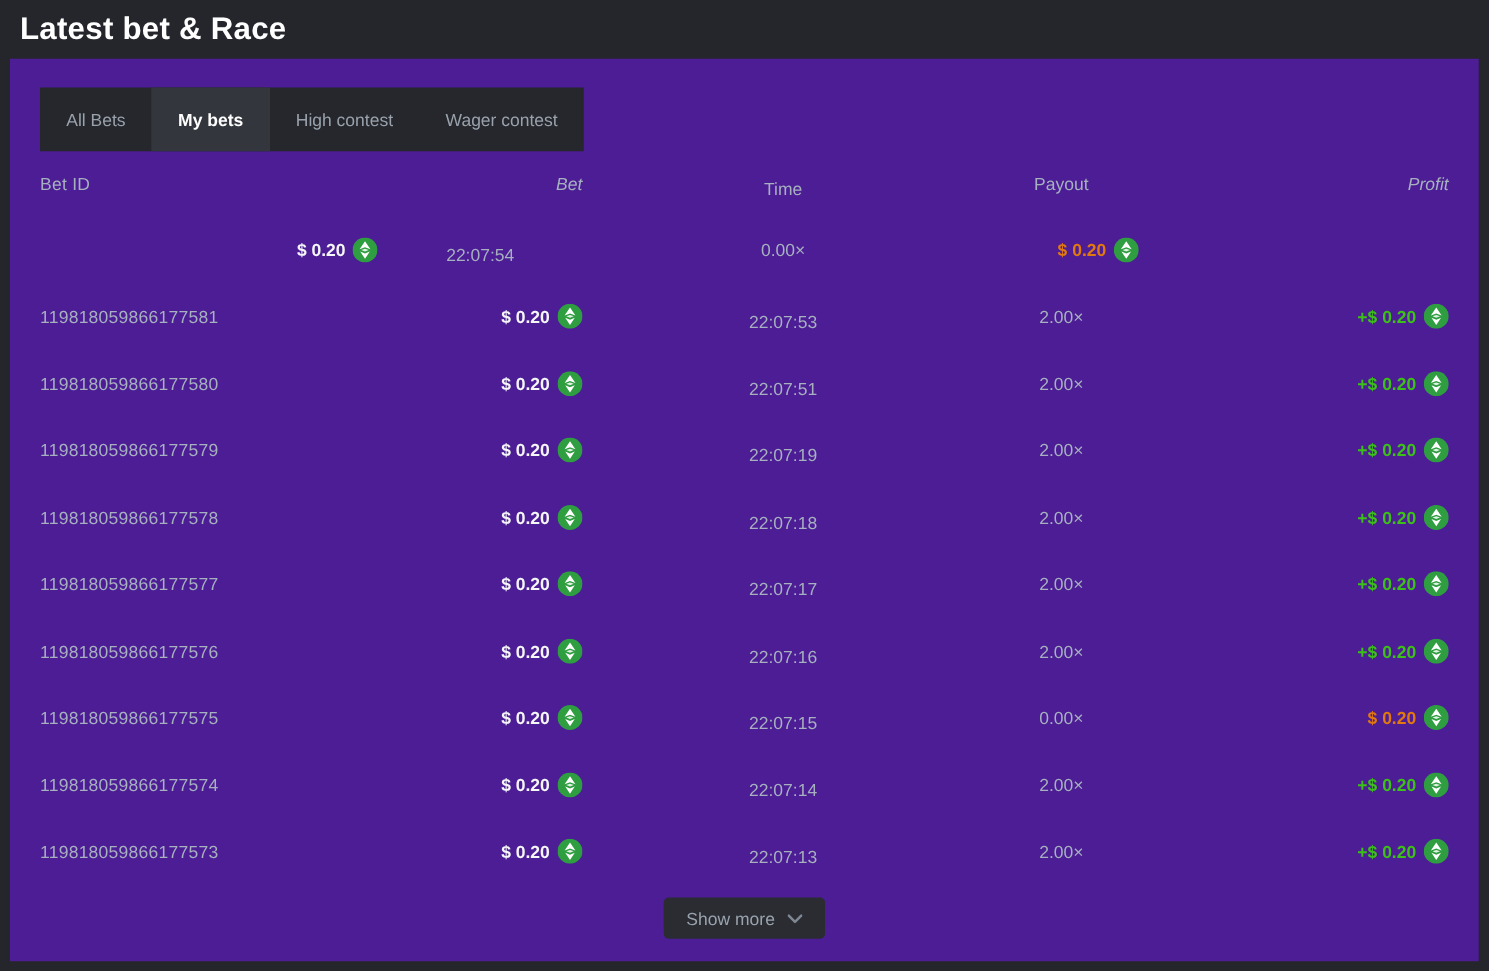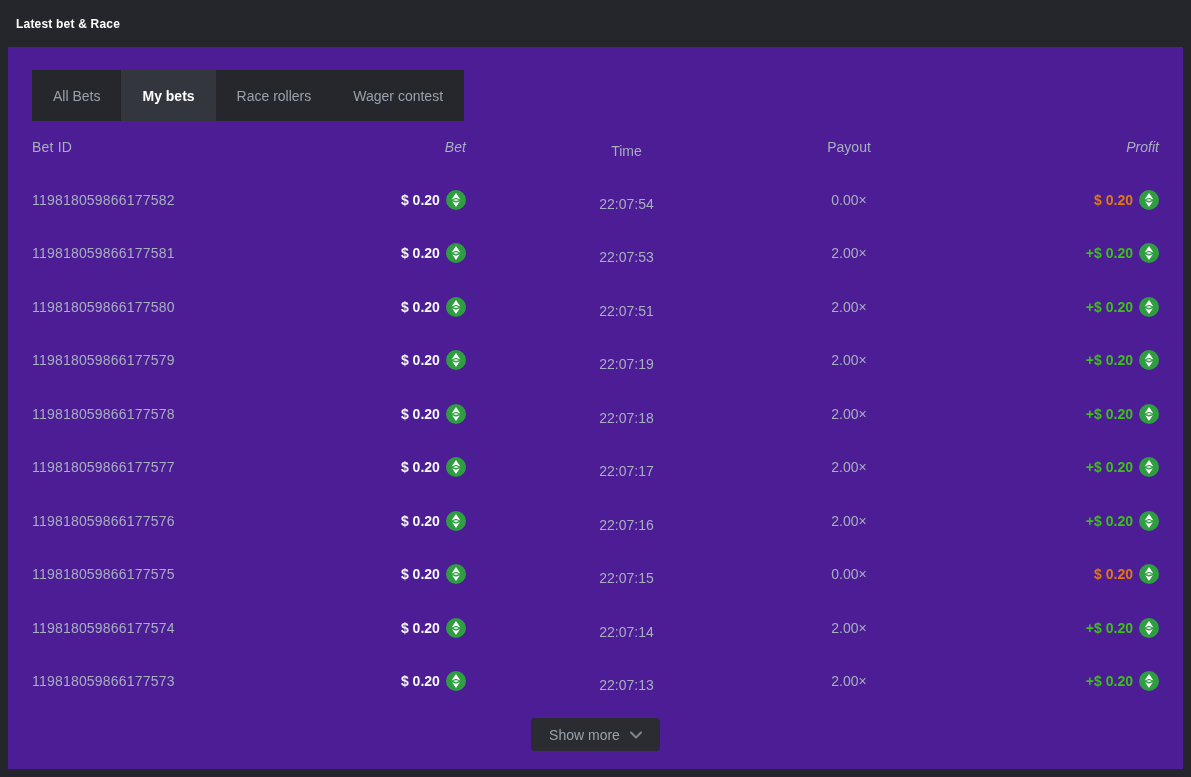--- a/index.html
+++ b/index.html
@@ -9,21 +9,21 @@
     font-family: "Liberation Sans", sans-serif;
     overflow: hidden;
   }
   .titlebar {
     height: 47px;
     display: flex; align-items: center;
     padding: 0 16px;
   }
   .titlebar h1 {
     color: #ffffff;
-    font-size: 12px;
+    font-size: 25px;
     font-weight: 700;
     letter-spacing: 0.2px;
   }
   .panel {
     margin: 0 8px;
     height: 722px;
     background: #4c1d95;
     padding: 23px 24px 0 24px;
   }
   
@@ -102,38 +102,37 @@
 <div class="panel">
 
   <div class="tabs">
       <div class="tab">
     <span>All Bets</span>
   </div>
       <div class="tab active">
     <span>My bets</span>
   </div>
       <div class="tab">
-    <span>Race rollers</span>
+    <span>High contest</span>
   </div>
       <div class="tab">
     <span>Wager contest</span>
   </div>
     </div>
 
   <div class="grid thead">
     <div class="cell c-id">Bet ID</div>
     <div class="cell h-right">Bet</div>
     <div class="cell c-time">Time</div>
     <div class="cell c-payout">Payout</div>
     <div class="cell h-right">Profit</div>
   </div>
 
   <div>
       <div class="grid row">
-    <div class="cell c-id">119818059866177582</div>
     <div class="cell c-bet">
       <span class="amount">$ 0.20</span>
       <svg class="coin" viewBox="0 0 24 24">
         <circle cx="12" cy="12" r="12" class="coin-bg" fill="#2f9e41"></circle>
         <polygon points="12,3.5 6.8,11.3 12,9.4 17.2,11.3" fill="#ffffff"></polygon>
         <polygon points="12,20.5 7.4,13.5 12,15.3 16.6,13.5" fill="#ffffff"></polygon>
         <polygon points="12,10.7 8.4,12.1 12,13.5 15.6,12.1" fill="#ffffff" opacity="0.85"></polygon>
       </svg>
     </div>
     <div class="cell c-time">22:07:54</div>

